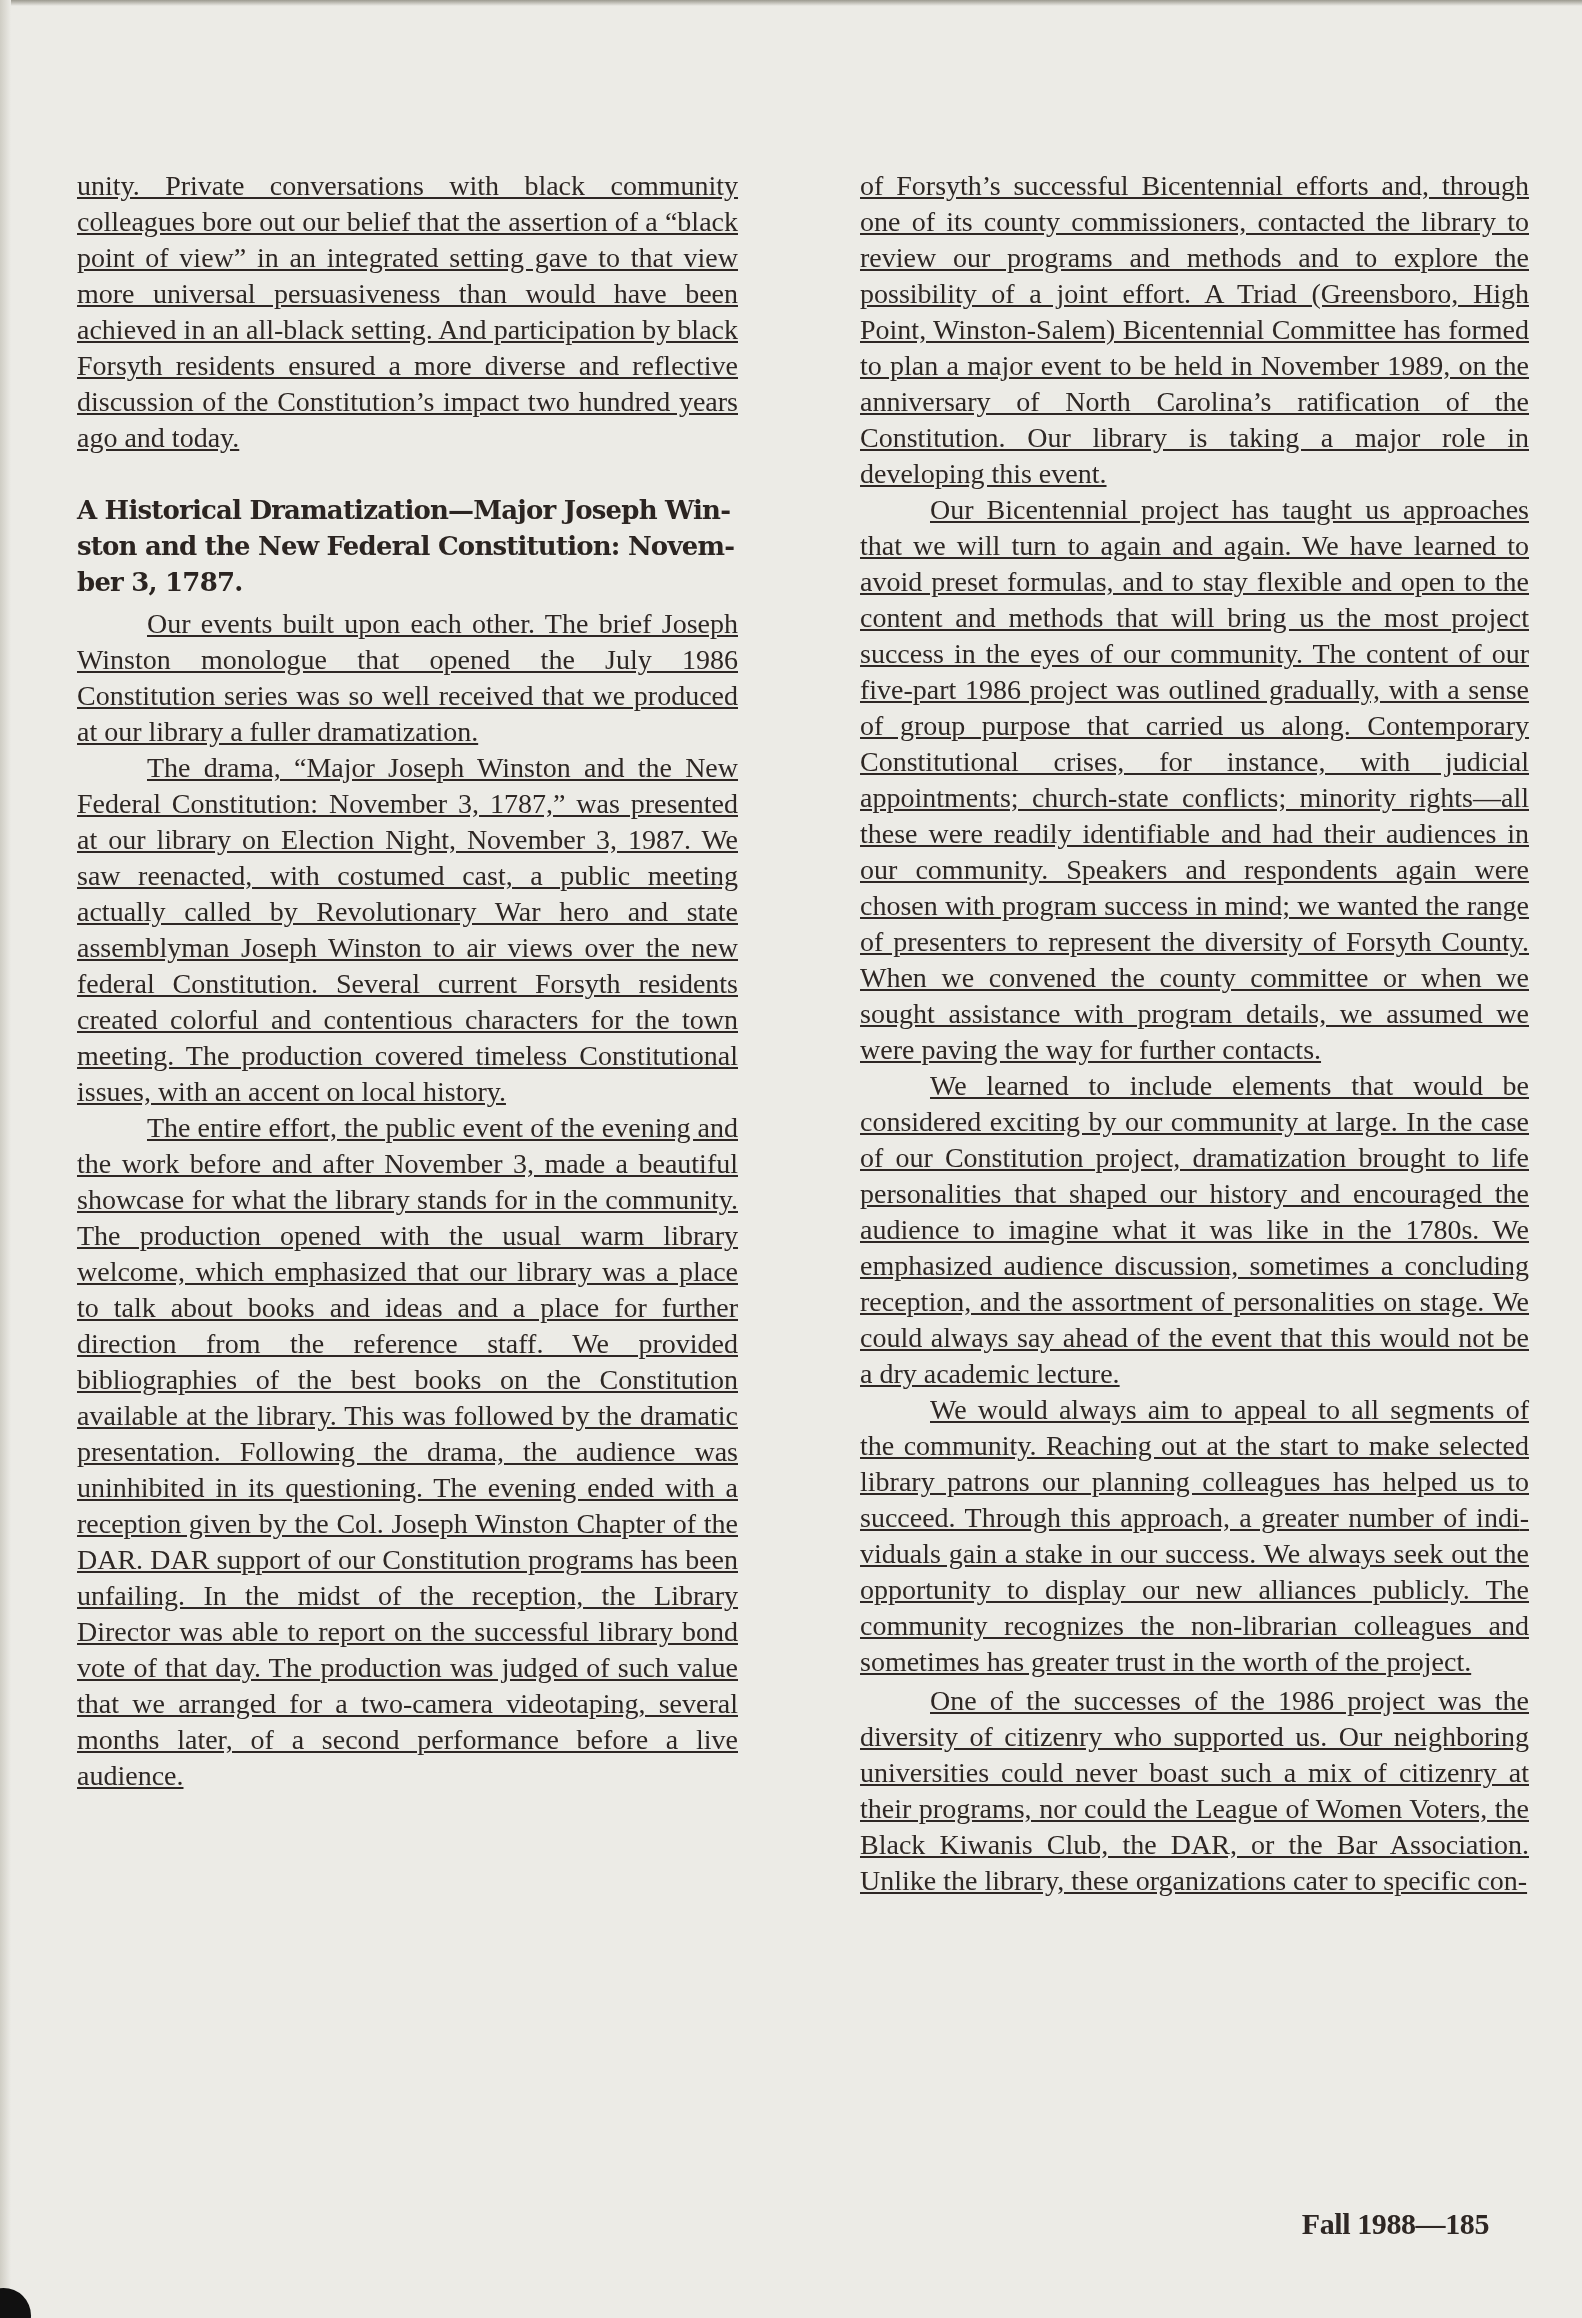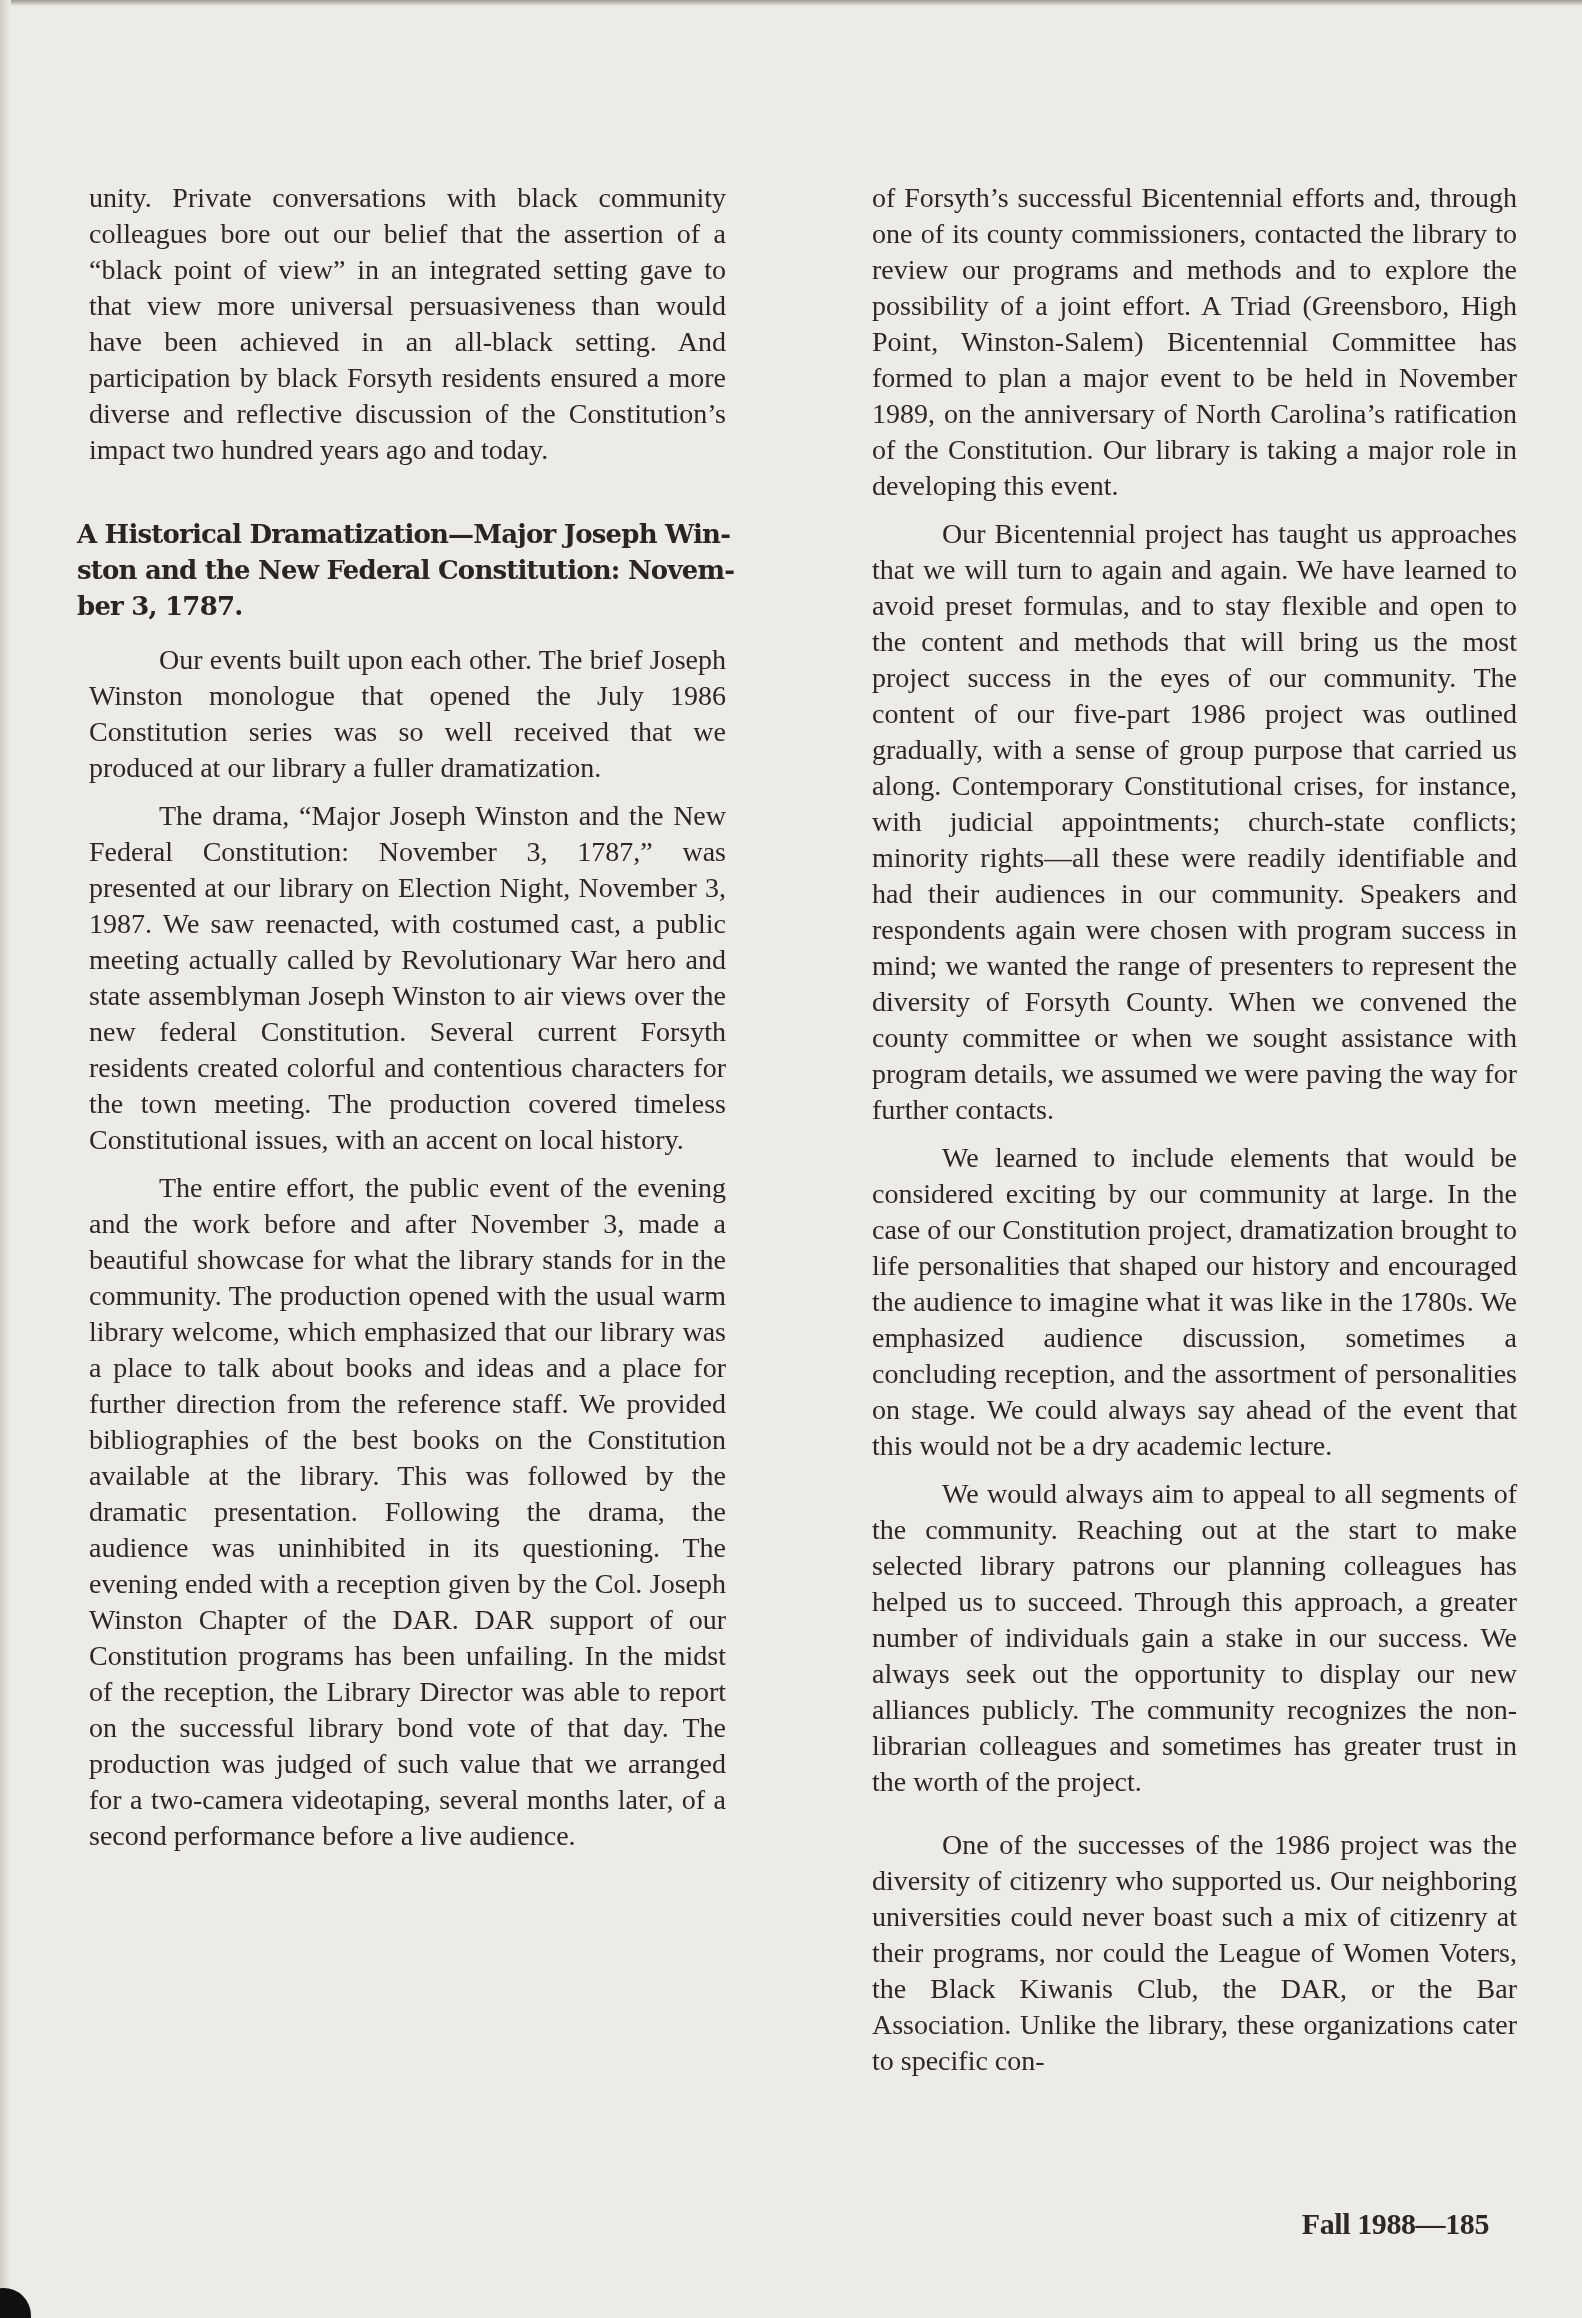--- a/index.html
+++ b/index.html
@@ -22,21 +22,21 @@
     position: absolute; left: -24px; bottom: -24px; width: 55px; height: 55px;
     border-radius: 50%; background: #111;
   }
   .column {
     position: absolute; top: 168px;
     font-size: 28px; line-height: 36px;
     text-align: justify; hyphens: manual;
   }
   .col-left { left: 77px; width: 661px; }
   .col-right { left: 860px; width: 669px; }
-  .column p { margin: 12px; text-indent: 0; }
+  .column p { margin: 0; text-indent: 0; text-decoration: underline; }
   .column p.indent { text-indent: 70px; }
   .column h2 {
     font-family: "DejaVu Serif", "Liberation Serif", serif;
     font-weight: bold; font-size: 26px; line-height: 36px;
     margin: 0; letter-spacing: -0.8px; text-align: left; color: #2b2421;
   }
   .gap-before-heading { height: 36px; }
   .gap-after-heading { height: 6.3px; }
   .gap-small { height: 3.2px; }
   .footer {

